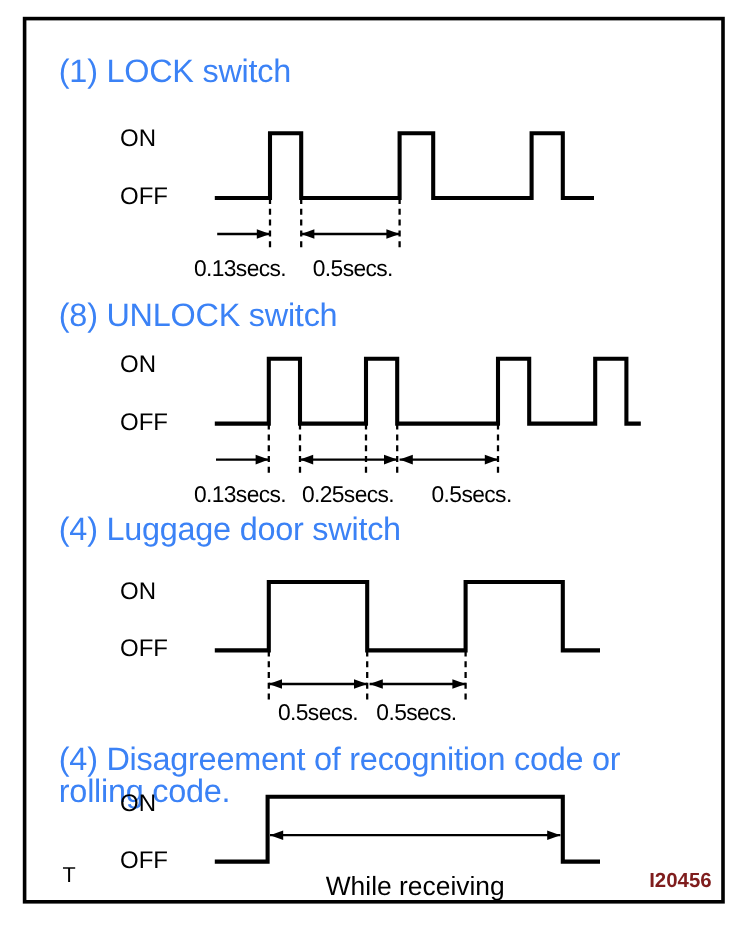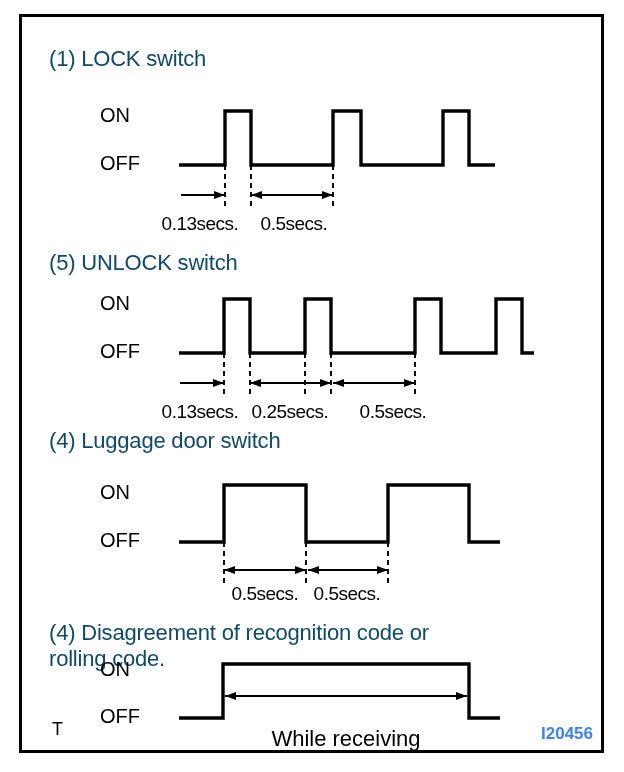--- a/index.html
+++ b/index.html
@@ -27,25 +27,25 @@
     background: #ffffff;
   }
   .section {
     position: absolute;
     left: 0;
     top: 0;
     width: 100%;
   }
   .section-title {
     position: absolute;
-    font-size: 22px;
+    font-size: 27px;
     line-height: 26px;
     letter-spacing: -0.2px;
     white-space: pre-line;
-    color: #0c4a6e;
+    color: #3b82f6;
   }
   .wave-svg {
     position: absolute;
     overflow: visible;
   }
   .axis-label {
     font-size: 20px;
     font-family: "Liberation Sans", sans-serif;
     fill: #000000;
   }
@@ -83,21 +83,21 @@
     font-size: 18px;
     color: #000000;
   }
   #ref-code {
     position: absolute;
     right: 8px;
     bottom: 6px;
     font-size: 17px;
     font-weight: bold;
     letter-spacing: 0px;
-    color: #3b82f6;
+    color: #7f1d1d;
   }
 </style>
 </head>
 <body>
 
 <div id="figure-frame">
 
   <div class="section">
     <div class="section-title" style="left:27px; top:29px;">(1) LOCK switch</div>
 
@@ -120,21 +120,21 @@
         <path d="M 229 120 L 240 116 L 240 124 Z" fill="#000"></path>
         <path d="M 311 120 L 300 116 L 300 124 Z" fill="#000"></path>
       </g>
 
       <text class="dim-label" x="178" y="155" text-anchor="middle">0.13secs.</text>
       <text class="dim-label" x="272" y="155" text-anchor="middle">0.5secs.</text>
     </svg>
   </div>
 
   <div class="section">
-    <div class="section-title" style="left:27px; top:233px;">(5) UNLOCK switch</div>
+    <div class="section-title" style="left:27px; top:233px;">(8) UNLOCK switch</div>
 
     <svg class="wave-svg" style="left:0px; top:258px;" width="585" height="160" viewBox="0 0 585 160">
       <text class="axis-label" x="78" y="35" text-anchor="start">ON</text>
       <text class="axis-label" x="78" y="83" text-anchor="start">OFF</text>
 
       <path class="wave-line" d="M 157 78 L 202 78 L 202 24 L 228 24 L 228 78 L 283 78 L 283 24 L 309 24 L 309 78 L 393 78 L 393 24 L 419 24 L 419 78 L 474 78 L 474 24 L 500 24 L 500 78 L 512 78"></path>
 
       <line class="drop-line" x1="202" y1="78" x2="202" y2="122"></line>
       <line class="drop-line" x1="228" y1="78" x2="228" y2="122"></line>
       <line class="drop-line" x1="283" y1="78" x2="283" y2="122"></line>

